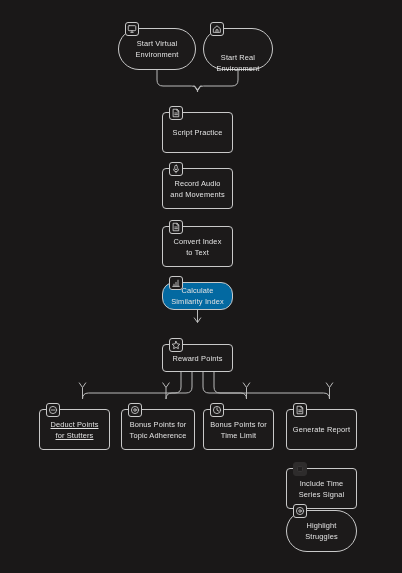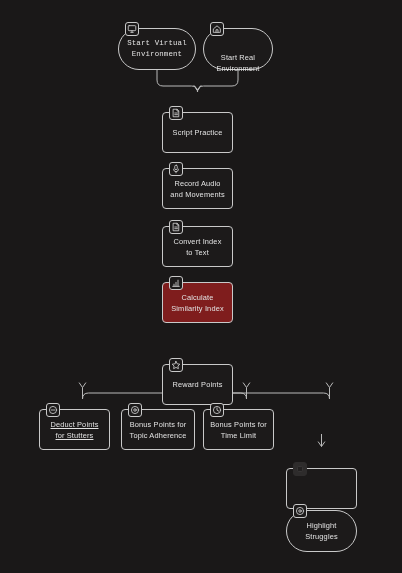--- a/index.html
+++ b/index.html
@@ -103,21 +103,21 @@
     </svg>
   <div id="node-layer">
       <div class="node pill" style="left: 118px; top: 28px; width: 78px; height: 42px; border-color: rgb(201, 201, 201); background: rgb(28, 26, 26);">
         <div class="badge">
           <svg width="10" height="10" viewBox="0 0 12 12">
             <rect x="1.5" y="2" width="9" height="6" rx="1" stroke="#d2d2d2" stroke-width="1" fill="none" stroke-linecap="round" stroke-linejoin="round"></rect>
             <line x1="4.5" y1="10" x2="7.5" y2="10" stroke="#d2d2d2" stroke-width="1" fill="none" stroke-linecap="round" stroke-linejoin="round"></line>
             <line x1="6" y1="8" x2="6" y2="10" stroke="#d2d2d2" stroke-width="1" fill="none" stroke-linecap="round" stroke-linejoin="round"></line>
           </svg>
         </div>
-        <div class="node-label" style="color: rgb(226, 226, 226); font-family: Liberation Mono, monospace;">Start Virtual
+        <div class="node-label" style="color: rgb(226, 226, 226);">Start Virtual
 Environment</div>
       </div>
       <div class="node pill" style="left: 203px; top: 28px; width: 70px; height: 42px; border-color: rgb(201, 201, 201); background: rgb(28, 26, 26);">
         <div class="badge">
           <svg width="10" height="10" viewBox="0 0 12 12">
             <path d="M2 5.6 L6 2.2 L10 5.6 L10 10 L2 10 Z" stroke="#d2d2d2" stroke-width="1" fill="none" stroke-linecap="round" stroke-linejoin="round"></path>
             <path d="M4.8 10 L4.8 6.9 L7.2 6.9 L7.2 10" stroke="#d2d2d2" stroke-width="1" fill="none" stroke-linecap="round" stroke-linejoin="round"></path>
           </svg>
         </div>
         <div class="node-label" style="color: rgb(226, 226, 226); margin-top: 28px;">Start Real
@@ -150,33 +150,33 @@
           <svg width="10" height="10" viewBox="0 0 12 12">
             <path d="M3 1.5 L7.3 1.5 L9.3 3.5 L9.3 10.5 L3 10.5 Z" stroke="#d2d2d2" stroke-width="1" fill="none" stroke-linecap="round" stroke-linejoin="round"></path>
             <path d="M7.2 1.6 L7.2 3.6 L9.2 3.6" stroke="#d2d2d2" stroke-width="1" fill="none" stroke-linecap="round" stroke-linejoin="round"></path>
             <line x1="4.5" y1="6" x2="7.8" y2="6" stroke="#d2d2d2" stroke-width="1" fill="none" stroke-linecap="round" stroke-linejoin="round"></line>
             <line x1="4.5" y1="8" x2="7.8" y2="8" stroke="#d2d2d2" stroke-width="1" fill="none" stroke-linecap="round" stroke-linejoin="round"></line>
           </svg>
         </div>
         <div class="node-label" style="color: rgb(226, 226, 226);">Convert Index
 to Text</div>
       </div>
-      <div class="node rect" style="left: 162px; top: 266px; width: 71px; height: 41px; border-color: rgb(201, 201, 201); background: #7f1d1d;">
+      <div class="node rect" style="left: 162px; top: 266px; width: 71px; height: 28px; border-color: rgb(201, 201, 201); background: #0369a1; border-radius: 12px;">
         <div class="badge">
           <svg width="10" height="10" viewBox="0 0 12 12">
             <line x1="2" y1="10" x2="10" y2="10" stroke="#d2d2d2" stroke-width="1" fill="none" stroke-linecap="round" stroke-linejoin="round"></line>
             <line x1="3.6" y1="10" x2="3.6" y2="7.4" stroke="#d2d2d2" stroke-width="1" fill="none" stroke-linecap="round" stroke-linejoin="round"></line>
             <line x1="6" y1="10" x2="6" y2="5.2" stroke="#d2d2d2" stroke-width="1" fill="none" stroke-linecap="round" stroke-linejoin="round"></line>
             <line x1="8.4" y1="10" x2="8.4" y2="2.6" stroke="#d2d2d2" stroke-width="1" fill="none" stroke-linecap="round" stroke-linejoin="round"></line>
           </svg>
         </div>
         <div class="node-label" style="color: rgb(226, 226, 226);">Calculate
 Similarity Index</div>
       </div>
-      <div class="node rect" style="left: 162px; top: 348px; width: 71px; height: 41px; border-color: rgb(201, 201, 201); background: rgb(28, 26, 26);">
+      <div class="node rect" style="left: 162px; top: 328px; width: 71px; height: 28px; border-color: rgb(201, 201, 201); background: rgb(28, 26, 26);">
         <div class="badge">
           <svg width="10" height="10" viewBox="0 0 12 12">
             <path d="M6 1.6 L7.45 4.6 L10.6 5.05 L8.3 7.3 L8.85 10.4 L6 8.9 L3.15 10.4 L3.7 7.3 L1.4 5.05 L4.55 4.6 Z" stroke="#d2d2d2" stroke-width="1" fill="none" stroke-linecap="round" stroke-linejoin="round"></path>
           </svg>
         </div>
         <div class="node-label" style="color: rgb(226, 226, 226);">Reward Points</div>
       </div>
       <div class="node rect" style="left: 39px; top: 393px; width: 71px; height: 41px; border-color: rgb(201, 201, 201); background: rgb(28, 26, 26);">
         <div class="badge">
           <svg width="10" height="10" viewBox="0 0 12 12">
@@ -200,26 +200,39 @@
       <div class="node rect" style="left: 203px; top: 393px; width: 71px; height: 41px; border-color: rgb(201, 201, 201); background: rgb(28, 26, 26);">
         <div class="badge">
           <svg width="10" height="10" viewBox="0 0 12 12">
             <circle cx="6" cy="6" r="4.3" stroke="#d2d2d2" stroke-width="1" fill="none" stroke-linecap="round" stroke-linejoin="round"></circle>
             <path d="M6 3.5 L6 6.2 L8 7.3" stroke="#d2d2d2" stroke-width="1" fill="none" stroke-linecap="round" stroke-linejoin="round"></path>
           </svg>
         </div>
         <div class="node-label" style="color: rgb(226, 226, 226);">Bonus Points for
 Time Limit</div>
       </div>
+      <div class="node rect" style="left: 286px; top: 393px; width: 71px; height: 41px; border-color: rgb(201, 201, 201); background: rgb(28, 26, 26);">
+        <div class="badge">
+          <svg width="10" height="10" viewBox="0 0 12 12">
+            <path d="M3 1.5 L7.3 1.5 L9.3 3.5 L9.3 10.5 L3 10.5 Z" stroke="#d2d2d2" stroke-width="1" fill="none" stroke-linecap="round" stroke-linejoin="round"></path>
+            <path d="M7.2 1.6 L7.2 3.6 L9.2 3.6" stroke="#d2d2d2" stroke-width="1" fill="none" stroke-linecap="round" stroke-linejoin="round"></path>
+            <line x1="4.5" y1="6" x2="7.8" y2="6" stroke="#d2d2d2" stroke-width="1" fill="none" stroke-linecap="round" stroke-linejoin="round"></line>
+            <line x1="4.5" y1="8" x2="7.8" y2="8" stroke="#d2d2d2" stroke-width="1" fill="none" stroke-linecap="round" stroke-linejoin="round"></line>
+          </svg>
+        </div>
+        <div class="node-label" style="color: rgb(226, 226, 226);">Generate Report</div>
+      </div>
       <div class="node rect" style="left: 286px; top: 452px; width: 71px; height: 41px; border-color: rgb(201, 201, 201); background: rgb(28, 26, 26);">
         <div class="badge solid">
           <svg width="10" height="10" viewBox="0 0 12 12">
             <rect x="3" y="3" width="6" height="6" rx="1" stroke="#3a3838" stroke-width="1" fill="#242222"></rect>
           </svg>
         </div>
+        <div class="node-label" style="color: rgb(226, 226, 226);">Include Time
+Series Signal</div>
       </div>
       <div class="node pill" style="left: 286px; top: 510px; width: 71px; height: 42px; border-color: rgb(201, 201, 201); background: rgb(28, 26, 26);">
         <div class="badge">
           <svg width="10" height="10" viewBox="0 0 12 12">
             <circle cx="6" cy="6" r="4.3" stroke="#d2d2d2" stroke-width="1" fill="none" stroke-linecap="round" stroke-linejoin="round"></circle>
             <circle cx="6" cy="6" r="1.5" stroke="#d2d2d2" stroke-width="1" fill="none" stroke-linecap="round" stroke-linejoin="round"></circle>
           </svg>
         </div>
         <div class="node-label" style="color: rgb(226, 226, 226);">Highlight
 Struggles</div>

